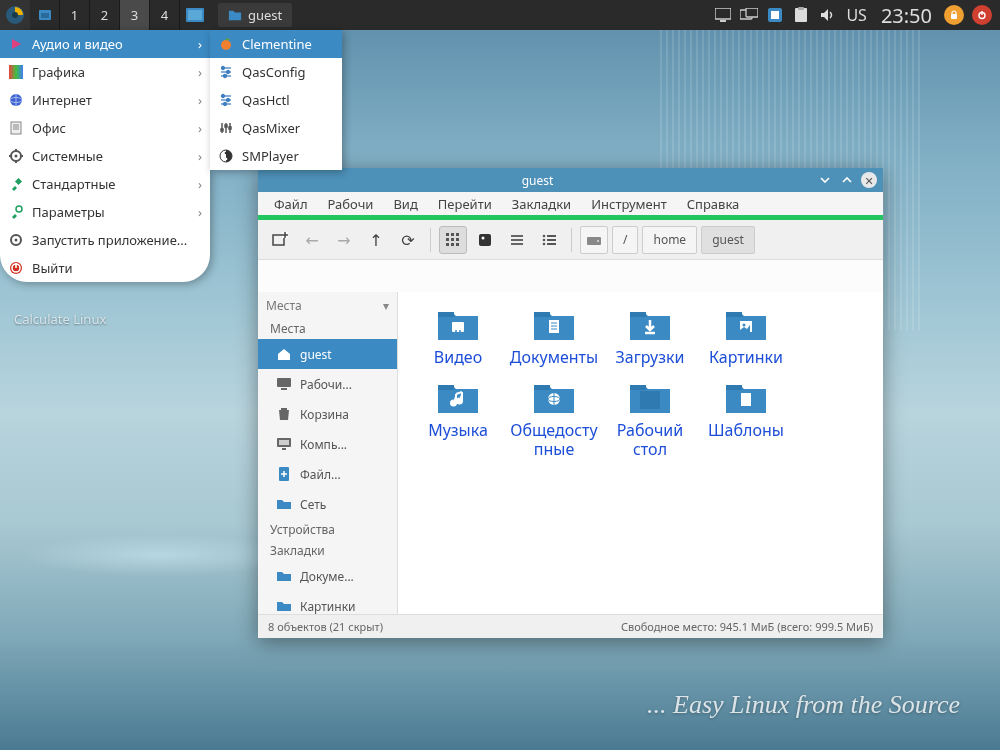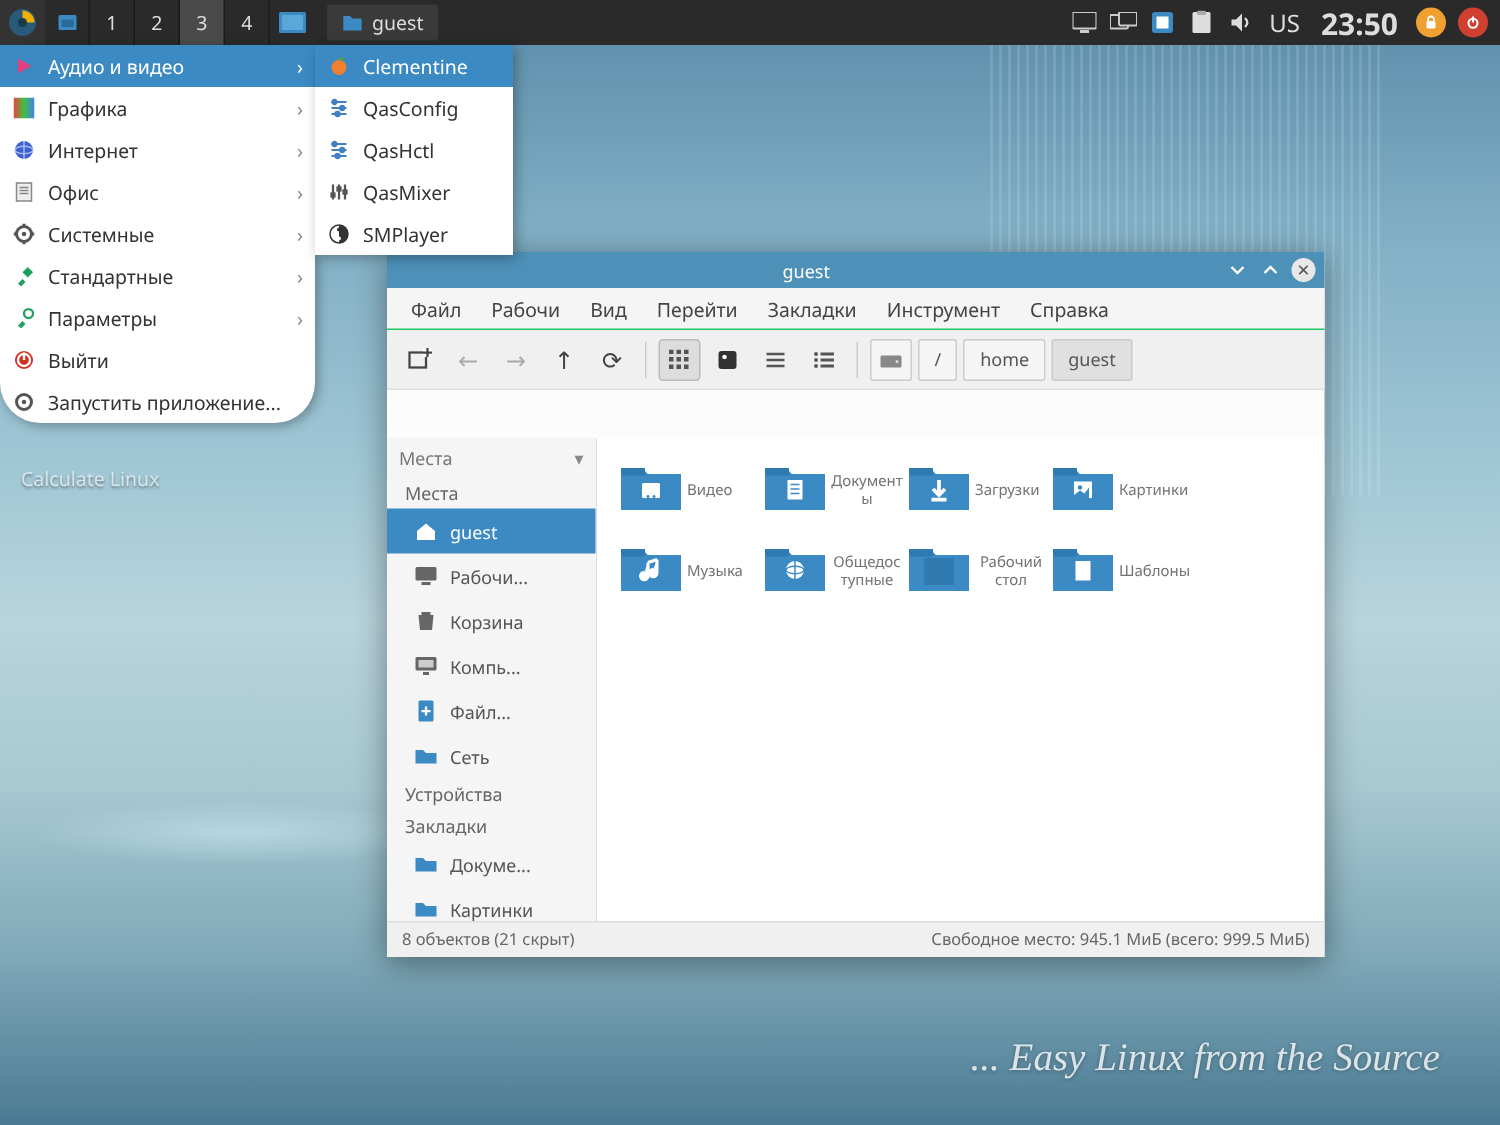--- a/index.html
+++ b/index.html
@@ -8,21 +8,21 @@
 
 .taskbar { position: absolute; top: 0; left: 0; right: 0; height: 30px; background: #2a2a2a; display: flex; align-items: center; color: #ddd; font-size: 13px; z-index: 100; }
 .taskbar-left { display: flex; align-items: center; height: 100%; }
 .app-launcher { width: 30px; height: 30px; display: flex; align-items: center; justify-content: center; background: #333; cursor: pointer; }
 .pager-btn, .ws-btn { width: 30px; height: 30px; display: flex; align-items: center; justify-content: center; border-right: 1px solid #1a1a1a; cursor: pointer; }
 .ws-btn.active { background: #4a4a4a; }
 .show-desktop { width: 30px; height: 30px; display: flex; align-items: center; justify-content: center; cursor: pointer; }
 .task-item { height: 24px; margin-left: 8px; padding: 0 10px; background: #3a3a3a; display: flex; align-items: center; gap: 6px; border-radius: 2px; cursor: pointer; }
 .taskbar-right { margin-left: auto; display: flex; align-items: center; gap: 8px; padding-right: 8px; height: 100%; }
 .tray-icon { width: 18px; height: 18px; display: flex; align-items: center; justify-content: center; cursor: pointer; }
-.clock { font-size: 20px; font-weight: 700; margin: 0 4px; }
+.clock { font-size: 20px; font-weight: 400; margin: 0 4px; }
 .kbd-layout { font-size: 16px; margin: 0 2px; }
 .session-btn { width: 20px; height: 20px; border-radius: 50%; display: flex; align-items: center; justify-content: center; cursor: pointer; }
 
 
 .desktop-brand { position: absolute; top: 310px; left: 14px; color: rgba(230,240,245,0.85); font-size: 13px; text-shadow: 0 1px 2px rgba(0,0,0,0.4); }
 .desktop-slogan { position: absolute; bottom: 30px; right: 40px; color: rgba(255,255,255,0.8); font-style: italic; font-family: Liberation Serif, serif; font-size: 26px; text-shadow: 0 1px 3px rgba(0,0,0,0.3); }
 
 
 .app-menu { position: absolute; top: 30px; left: 0; width: 210px; background: #fff; box-shadow: 2px 2px 8px rgba(0,0,0,0.3); z-index: 200; font-size: 13px; color: #333; border-radius: 27px; }
 .app-menu-item { height: 28px; display: flex; align-items: center; padding: 0 8px; gap: 8px; cursor: pointer; }
@@ -36,41 +36,41 @@
 .submenu-item.highlighted { background: #3b8ac4; color: #fff; }
 
 
 .fm-window { position: absolute; top: 168px; left: 258px; width: 625px; height: 470px; background: #fcfcfc; box-shadow: 0 4px 20px rgba(0,0,0,0.4); display: flex; flex-direction: column; }
 .fm-titlebar { height: 24px; background: #4d90b8; color: #fff; display: flex; align-items: center; font-size: 12px; }
 .fm-title { flex: 1; text-align: center; }
 .fm-winbtns { display: flex; gap: 6px; padding-right: 6px; }
 .fm-winbtn { width: 16px; height: 16px; display: flex; align-items: center; justify-content: center; cursor: pointer; }
 .fm-close { width: 16px; height: 16px; border-radius: 50%; background: #e8e8e8; color: #555; font-size: 11px; display: flex; align-items: center; justify-content: center; cursor: pointer; }
 
-.fm-menubar { height: 28px; background: #f5f5f5; display: flex; align-items: center; padding: 0 6px; font-size: 13px; color: #444; border-bottom: 1px solid #22c55e; }
+.fm-menubar { height: 28px; background: #f5f5f5; display: flex; align-items: center; padding: 0 6px; font-size: 13px; color: #444; border-bottom: 5px solid #22c55e; }
 .fm-menu-item { padding: 4px 10px; cursor: pointer; }
 
 .fm-toolbar { height: 40px; background: #f0f0f0; display: flex; align-items: center; padding: 0 8px; gap: 4px; border-bottom: 1px solid #ddd; }
 .tb-btn { width: 28px; height: 28px; display: flex; align-items: center; justify-content: center; cursor: pointer; border-radius: 3px; color: #444; }
 .tb-btn.active { background: #ddd; border: 1px solid #bbb; }
 .tb-sep { width: 1px; height: 24px; background: #ccc; margin: 0 4px; }
 .path-seg { height: 28px; padding: 0 10px; background: #f5f5f5; border: 1px solid #ccc; display: flex; align-items: center; font-size: 12px; color: #555; cursor: pointer; border-radius: 2px; }
 .path-seg.active { background: #e0e0e0; }
 .path-root { width: 28px; padding: 0; justify-content: center; }
 
 .fm-body { flex: 1; display: flex; overflow: hidden; margin-top: 32px; }
 .fm-sidebar { width: 140px; background: #f5f5f5; border-right: 1px solid #ddd; overflow-y: auto; font-size: 12px; color: #555; }
 .sb-header { height: 26px; display: flex; align-items: center; padding: 0 8px; font-size: 12px; color: #777; justify-content: space-between; }
 .sb-section { padding: 2px 8px 2px 12px; font-size: 12px; color: #666; }
 .sb-item { height: 30px; display: flex; align-items: center; gap: 8px; padding: 0 8px 0 18px; cursor: pointer; }
 .sb-item.active { background: #3b8ac4; color: #fff; }
 .sb-icon { width: 16px; height: 16px; flex-shrink: 0; display: flex; align-items: center; justify-content: center; }
 
 .fm-content { flex: 1; background: #fff; padding: 12px; display: flex; flex-wrap: wrap; align-content: flex-start; gap: 10px 0; }
-.folder-item { width: 96px; display: flex; flex-direction: row; align-items: center; cursor: pointer; font-size: 10px; color: #737373; text-align: center; }
+.folder-item { width: 96px; display: flex; flex-direction: column; align-items: center; cursor: pointer; font-size: 16px; color: #1d4ed8; text-align: center; }
 .folder-icon { width: 48px; height: 40px; margin-bottom: 4px; }
 .folder-label { line-height: 1.2; word-break: break-word; }
 
 .fm-statusbar { height: 24px; background: #f0f0f0; border-top: 1px solid #ddd; display: flex; align-items: center; padding: 0 10px; font-size: 11px; color: #666; justify-content: space-between; }
 
 
 .streaks { position: absolute; top: 30px; right: 80px; width: 260px; height: 300px; background: repeating-linear-gradient(90deg, rgba(255,255,255,0.25) 0 2px, transparent 2px 6px); opacity: 0.5; pointer-events: none; }
 .wave { position: absolute; left: -40px; top: 520px; width: 400px; height: 70px; background: radial-gradient(ellipse 200px 30px at center, rgba(200,230,240,0.6), transparent 70%); border-radius: 50%; pointer-events: none; }
 </style>
 </head>
@@ -251,35 +251,35 @@
           <path d="M3 12 l3-3 l2 2 l-3 3 z" fill="#20a060"></path>
           <circle cx="10" cy="4" r="3" fill="none" stroke="#20a060" stroke-width="1.5"></circle>
         </svg>
       </span>
       <span>Параметры</span>
       <span class="chev">›</span>
     </div>
     <div class="app-menu-item">
       <span class="menu-icon">
         <svg width="14" height="14" viewBox="0 0 14 14">
+          <circle cx="7" cy="7" r="5" fill="none" stroke="#555" stroke-width="2"></circle>
+          <circle cx="7" cy="7" r="1.5" fill="#555"></circle>
+        </svg>
+      </span>
+      <span>Запустить приложение...</span>
+    </div>
+    <div class="app-menu-item">
+      <span class="menu-icon">
+        <svg width="14" height="14" viewBox="0 0 14 14">
           <circle cx="7" cy="7" r="6" fill="#d03020"></circle>
           <circle cx="7" cy="7" r="4" fill="none" stroke="#fff" stroke-width="1.6"></circle>
           <line x1="7" y1="2" x2="7" y2="7" stroke="#fff" stroke-width="1.6"></line>
         </svg>
       </span>
       <span>Выйти</span>
-    </div>
-    <div class="app-menu-item">
-      <span class="menu-icon">
-        <svg width="14" height="14" viewBox="0 0 14 14">
-          <circle cx="7" cy="7" r="5" fill="none" stroke="#555" stroke-width="2"></circle>
-          <circle cx="7" cy="7" r="1.5" fill="#555"></circle>
-        </svg>
-      </span>
-      <span>Запустить приложение...</span>
     </div>
   </div>
 <div class="submenu" id="submenu">
     <div class="submenu-item highlighted">
       <span class="menu-icon">
         <svg width="14" height="14" viewBox="0 0 14 14">
           <circle cx="7" cy="8" r="5" fill="#f08030"></circle>
           <path d="M7 3 q2-2 3 0" fill="none" stroke="#60a030" stroke-width="1.5"></path>
         </svg>
       </span>

